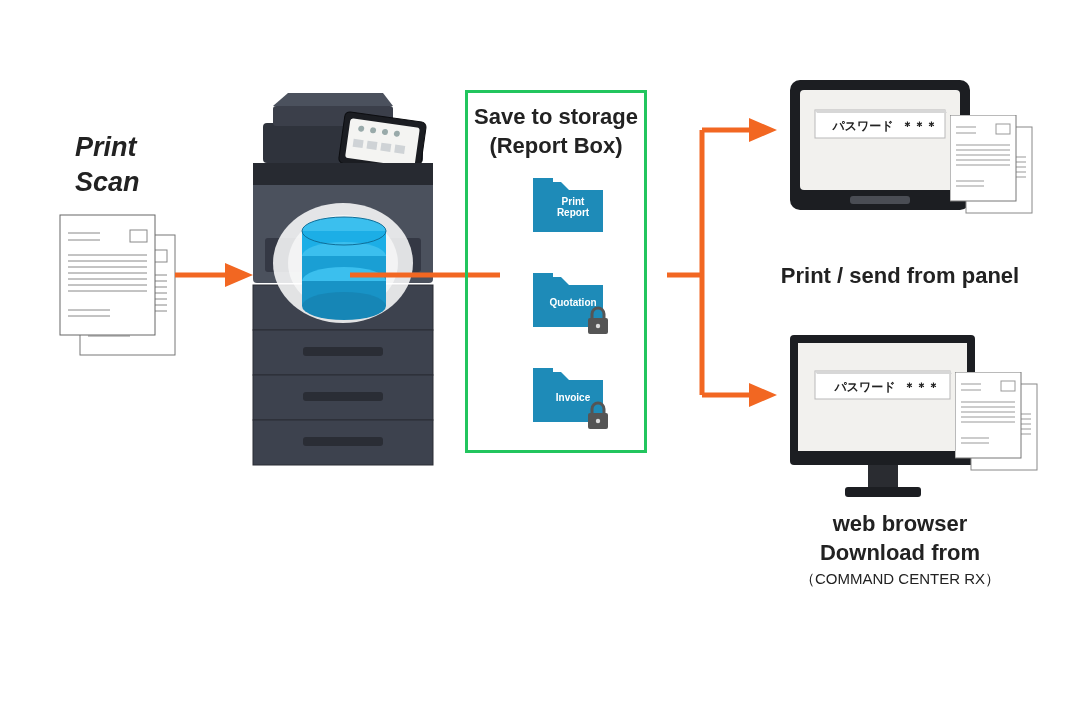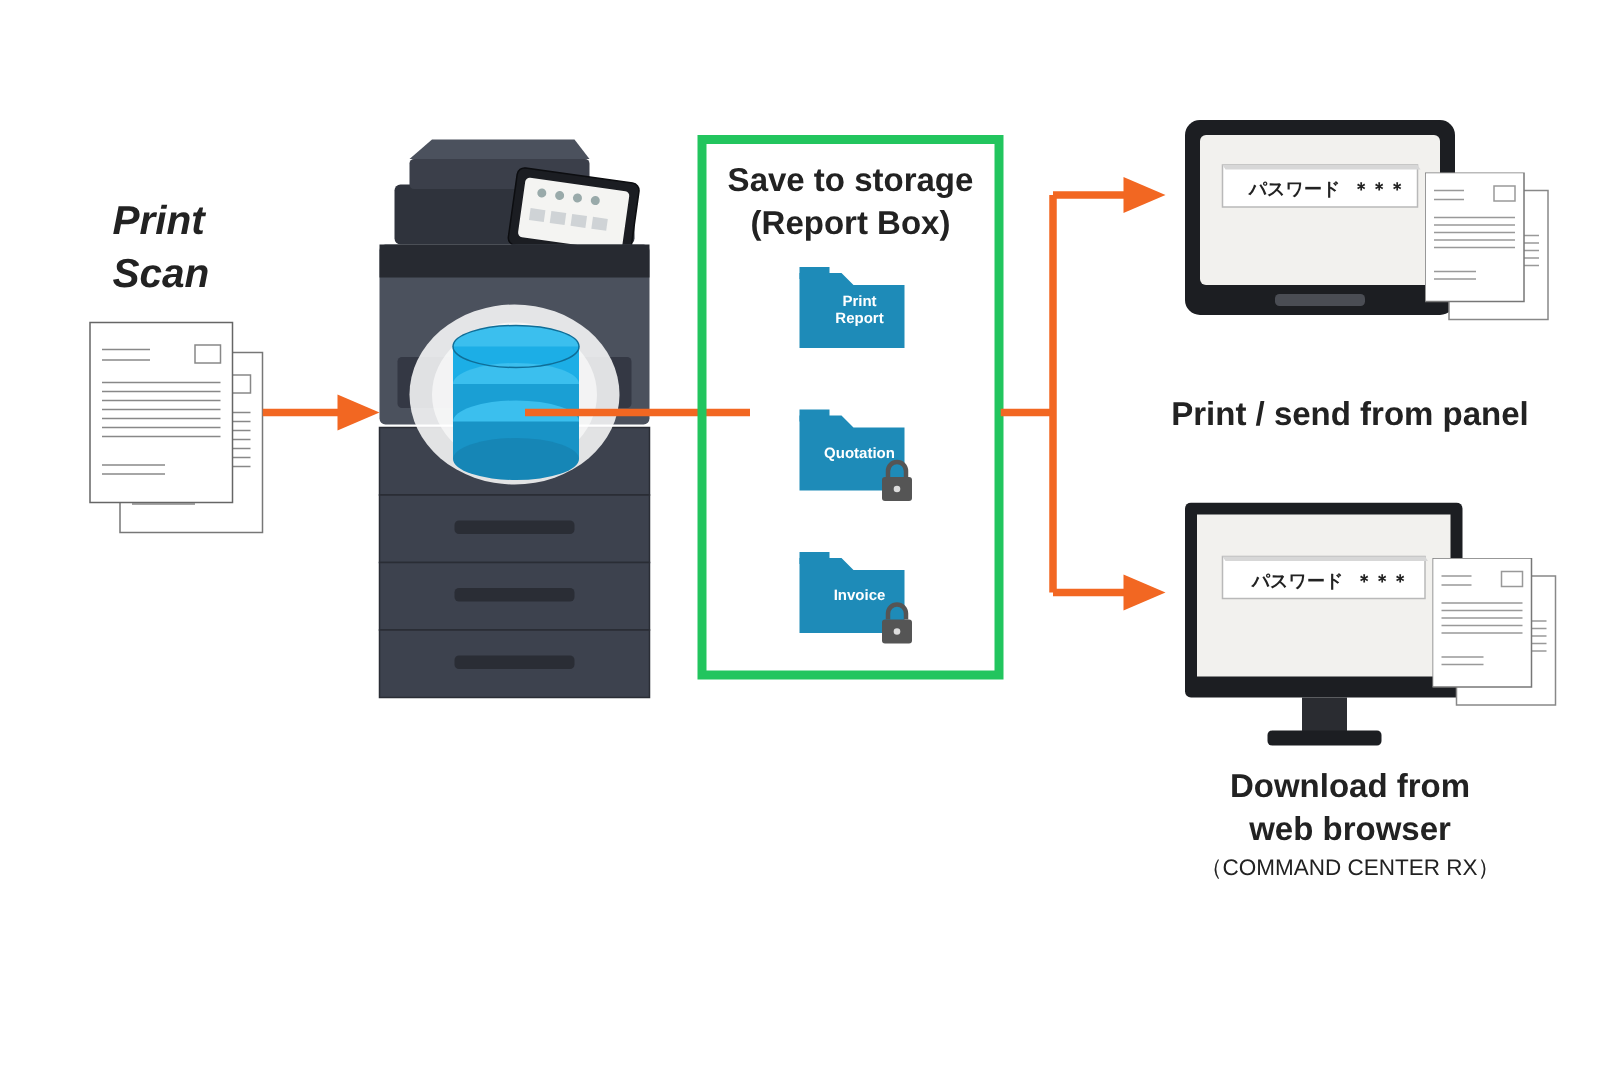--- a/index.html
+++ b/index.html
@@ -106,22 +106,22 @@
   <ellipse cx="50" cy="66" rx="42" ry="14" fill="#3bbfee"></ellipse>
   <rect x="8" y="66" width="84" height="25" fill="#1893c6"></rect>
   <ellipse cx="50" cy="91" rx="42" ry="14" fill="#1686b6"></ellipse>
   <ellipse cx="50" cy="16" rx="42" ry="14" fill="none" stroke="#0f6e98" stroke-width="1"></ellipse>
 </svg>
 
 <svg style="position:absolute; left:350px; top:255px;" width="150" height="40">
   <line x1="0" y1="20" x2="150" y2="20" stroke="#f26722" stroke-width="5"></line>
 </svg>
 
-<div style="position:absolute; left:465px; top:90px; width:204px; height:363px;
-            border:6px solid #22c55e; box-sizing:border-box;">
+<div style="position:absolute; left:465px; top:90px; width:182px; height:363px;
+            border:3px solid #22c55e; box-sizing:border-box;">
   <div class="lbl" style="position:relative; margin-top:10px; width:100%; font-size:22px;">
     <div>Save to storage</div>
     <div>(Report Box)</div>
   </div>
 </div>
 
 <svg style="position:absolute; left:528px; top:170px;" width="120" height="290">
 
   <g>
     <path d="M5,12 h28 l8,8 h34 v42 h-70 z" fill="#1e8bb8"></path>
@@ -246,18 +246,18 @@
     <line x1="6" y1="40" x2="60" y2="40" stroke="#999"></line>
     <line x1="6" y1="45" x2="60" y2="45" stroke="#999"></line>
     <line x1="6" y1="50" x2="60" y2="50" stroke="#999"></line>
     <rect x="46" y="9" width="14" height="10" fill="none" stroke="#999"></rect>
     <line x1="6" y1="66" x2="34" y2="66" stroke="#999"></line>
     <line x1="6" y1="71" x2="34" y2="71" stroke="#999"></line>
   </g>
 </svg>
 
 <div class="lbl" style="left:770px; top:510px; width:260px; font-size:22px;">
+  <div>web browser</div>
   <div>Download from</div>
-  <div>web browser</div>
   <div style="font-size:15px; font-weight:500; margin-top:2px;">（COMMAND CENTER RX）</div>
 </div>
 
 </div>
 
 </body></html>

